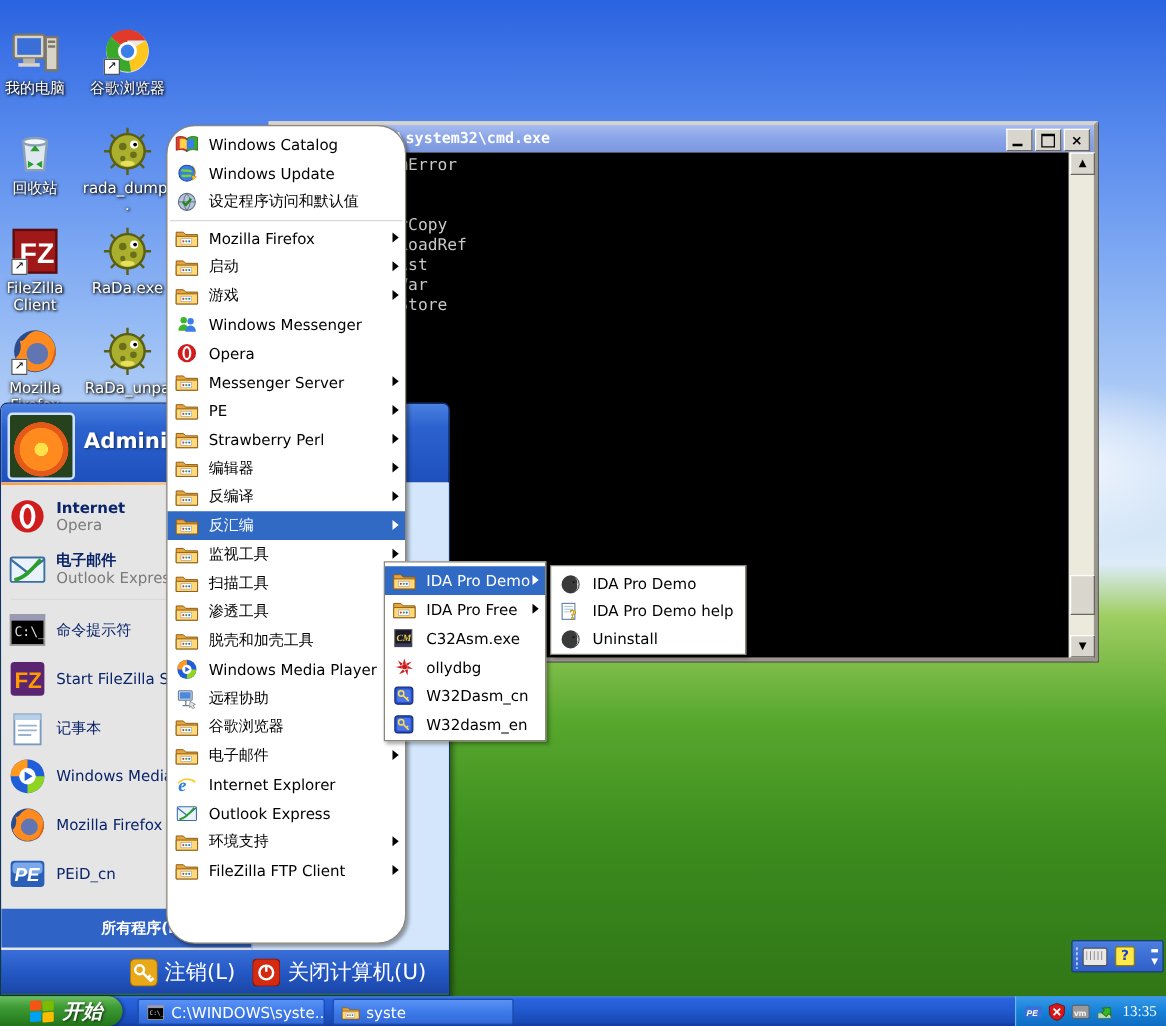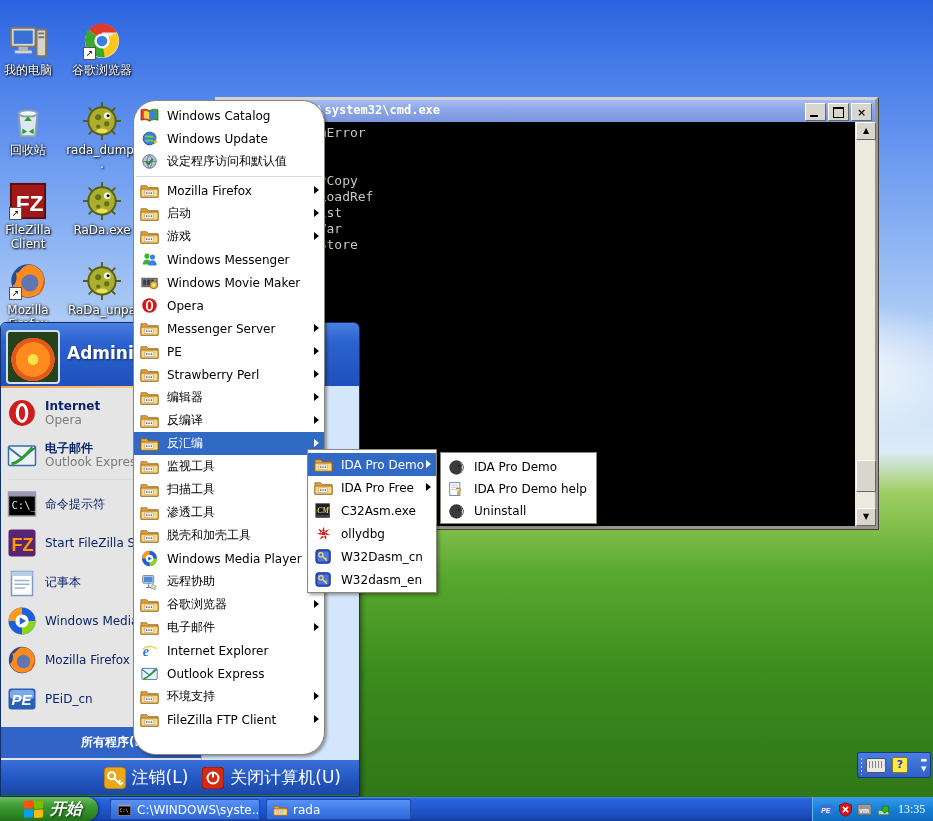--- a/index.html
+++ b/index.html
@@ -439,33 +439,20 @@
             <path d="M2 16c0-4 2.5-6 5-6s5 2 5 6z" fill="#3ab52a"></path>
     <circle cx="13.5" cy="7" r="3" fill="#3a7fe8"></circle>
             <path d="M8.5 17c0-4 2.5-6 5-6s5 2 5 6z" fill="#3a7fe8"></path>
           </svg>
         </span>
    <span class="txt">Windows Messenger</span>
       </div>
       <div class="mrow">
         <span class="ic">
           <svg viewBox="0 0 20 20" width="100%" height="100%">
-            <rect x="1" y="5" width="18" height="10" fill="#8a8a8a" stroke="#4a4a4a"></rect>
-    <rect x="2.5" y="6.5" width="3.6" height="7" fill="#3a3a52"></rect>
-            <rect x="7" y="6.5" width="3.6" height="7" fill="#3a3a52"></rect>
-            <rect x="11.5" y="6.5" width="3.6" height="7" fill="#3a3a52"></rect>
-    <circle cx="15" cy="13" r="4.5" fill="#e8b83a" stroke="#8a6a10"></circle>
-            <circle cx="15" cy="13" r="1.4" fill="#fff"></circle>
-          </svg>
-        </span>
-   <span class="txt">Windows Movie Maker</span>
-      </div>
-      <div class="mrow">
-        <span class="ic">
-          <svg viewBox="0 0 20 20" width="100%" height="100%">
             <circle cx="10" cy="10" r="8.6" fill="#cf1d1d"></circle>
             <ellipse cx="10" cy="10" rx="4.2" ry="6.6" fill="#fff"></ellipse>
             <ellipse cx="10" cy="10" rx="2.1" ry="4.6" fill="#cf1d1d"></ellipse>
           </svg>
         </span>
    <span class="txt">Opera</span>
       </div>
       <div class="mrow">
         <span class="ic">
           <svg viewBox="0 0 20 16" width="100%" height="100%">
@@ -851,21 +838,21 @@
           <span style="width:15px;height:14px;flex:none;">
             <svg viewBox="0 0 20 16" width="100%" height="100%">
               <path d="M1 3h6l2 2h10v10H1z" fill="#e8a33d" stroke="#8a5d12" stroke-width=".8"></path>
     <path d="M1 6.5h18V15H1z" fill="#ffd97a" stroke="#8a5d12" stroke-width=".8"></path>
     <rect x="5" y="8.5" width="9" height="4.5" fill="#fff" stroke="#999" stroke-width=".5"></rect>
     <circle cx="7" cy="10.7" r=".9" fill="#d33"></circle>
               <circle cx="9.5" cy="10.7" r=".9" fill="#3a3"></circle>
               <circle cx="12" cy="10.7" r=".9" fill="#36c"></circle>
             </svg>
           </span>
-   <span>rada</span>
+   <span>syste</span>
         </div>
       </div>
     <div class="tray">
       <span id="tray-icons" style="display:flex;gap:4px;align-items:center;">
           <span class="trayic">
             <svg viewBox="0 0 20 20" width="100%" height="100%">
               <rect x="1" y="4" width="18" height="12" rx="2" fill="#3a6fd8"></rect>
               <text x="3" y="14" font-size="9" font-weight="bold" font-style="italic" fill="#fff" font-family="sans-serif">PE</text>
             </svg>
           </span>

